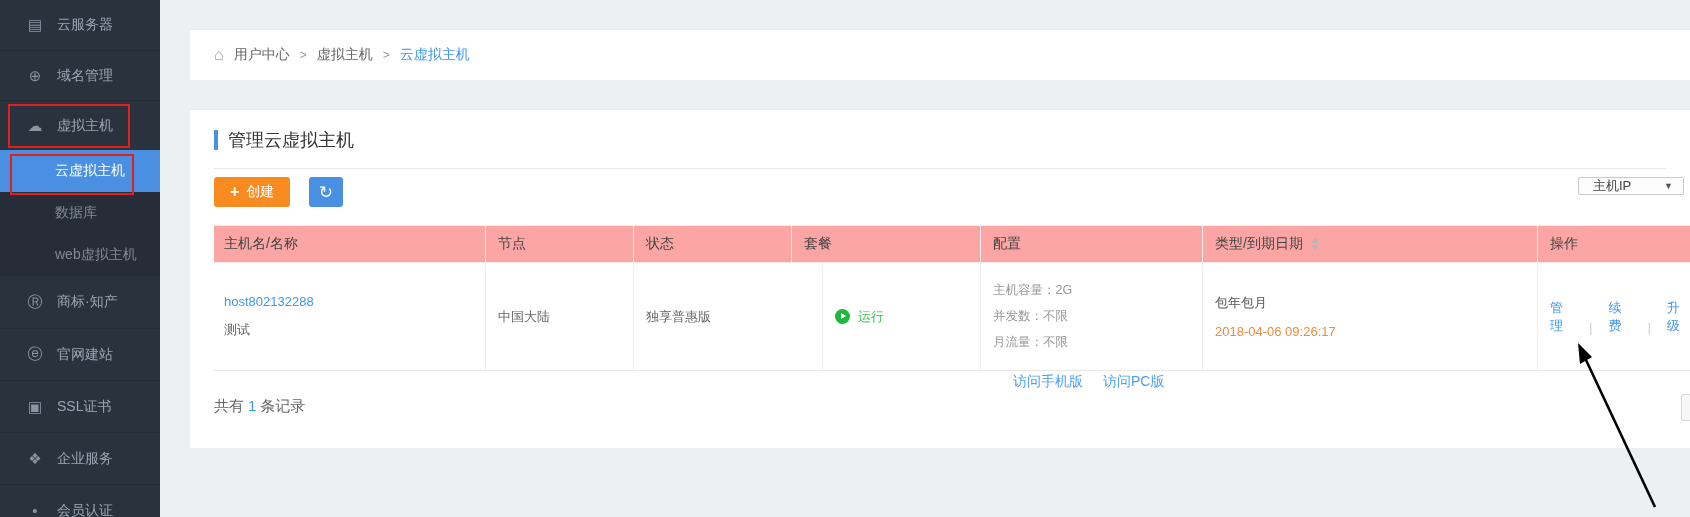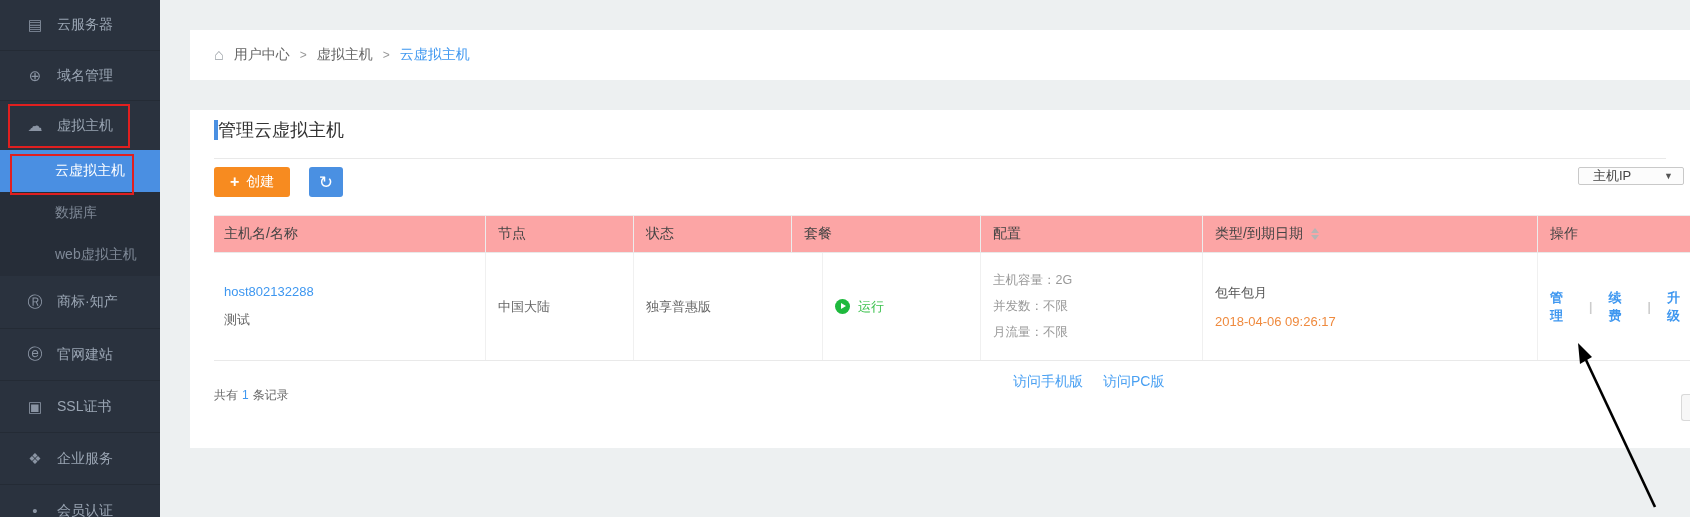--- a/index.html
+++ b/index.html
@@ -26,21 +26,21 @@
 
   .breadcrumb-bar { position:absolute; left:30px; top:30px; width:1500px; height:50px; background:#ffffff;
                     display:flex; align-items:center; padding-left:24px; font-size:14px; color:#666; gap:10px; }
   .breadcrumb-bar .home-ic { color:#9aa0a6; font-size:16px; }
   .bc-sep { color:#999; font-size:12px; }
   .bc-link { color:#666; cursor:pointer; }
   .bc-current { color:#3e97f0; cursor:pointer; }
 
   .panel { position:absolute; left:30px; top:110px; width:1500px; height:338px; background:#ffffff; }
 
-  .panel-title { display:flex; align-items:center; padding:8px 0 0 24px; }
+  .panel-title { display:flex; align-items:center; gap:10px; padding:18px 0 0 24px; }
   .title-bar { width:4px; height:20px; background:#4a90e2; }
   .title-text { font-size:18px; color:#333; }
   .panel-divider { margin:16px 0 0 24px; width:1452px; border-bottom:1px solid #e9e9e9; }
 
   .toolbar { position:relative; margin:8px 0 0 24px; height:32px; }
   .btn-create { display:inline-flex; align-items:center; gap:7px; background:#f78b20; color:#fff;
                 border:none; border-radius:3px; height:30px; padding:0 16px; font-size:14px; cursor:pointer; vertical-align:top; }
   .btn-create .plus { font-size:16px; font-weight:bold; }
   .btn-refresh { display:inline-flex; align-items:center; justify-content:center; background:#4a90e2; color:#fff;
                  border:none; border-radius:3px; height:30px; width:34px; font-size:17px; cursor:pointer;
@@ -70,25 +70,25 @@
   .host-link { color:#3e97f0; cursor:pointer; text-decoration:none; }
   .host-alias { color:#666; }
   .status-wrap { display:flex; align-items:center; gap:8px; }
   .play-circle { width:15px; height:15px; border-radius:50%; background:#1eb93d; position:relative; display:inline-block; }
   .play-circle::after { content:""; position:absolute; left:6px; top:4px; width:0; height:0;
                         border-top:3.5px solid transparent; border-bottom:3.5px solid transparent; border-left:5px solid #fff; }
   .status-text { color:#3cc14e; }
   .config-stack { display:flex; flex-direction:column; gap:9px; color:#999; font-size:12.5px; }
   .billing-type { color:#555; }
   .expire-date { color:#ef8a3e; }
-  .actions { display:flex; align-items:center; gap:16px;font-weight:bold; }
+  .actions { display:flex; align-items:flex-end; gap:16px; }
   .action-link { color:#3e97f0; cursor:pointer; text-decoration:none; font-size:13px; }
   .action-sep { color:#ccc; font-size:12px; }
 
-  .summary { margin:26px 0 0 24px; font-size:12px; color:#666; }
+  .summary { margin:26px 0 0 24px; font-size:15px; color:#666; }
   .summary .count { color:#3e97f0; padding:0 4px; }
   .pagination-fragment { position:absolute; right:0; top:284px; width:9px; height:27px;
                          border:1px solid #d9d9d9; border-right:none; border-radius:3px 0 0 3px;
                          background:#f7f7f7; cursor:pointer; }
 
   .footer-links { position:absolute; left:853px; top:373px; display:flex; gap:20px; font-size:14px; }
   .footer-links span { color:#4aa0f2; cursor:pointer; }
 
   .annotation-arrow { position:absolute; left:0; top:0; width:1690px; height:517px; pointer-events:none; z-index:20; }
 </style>

